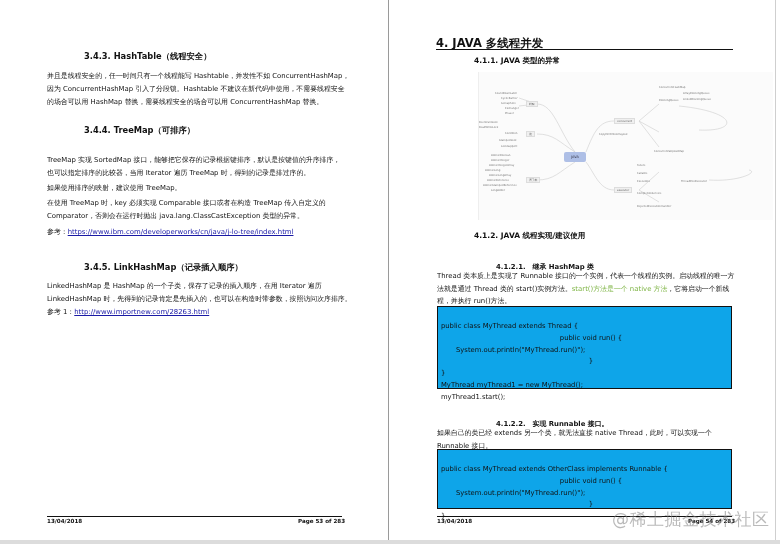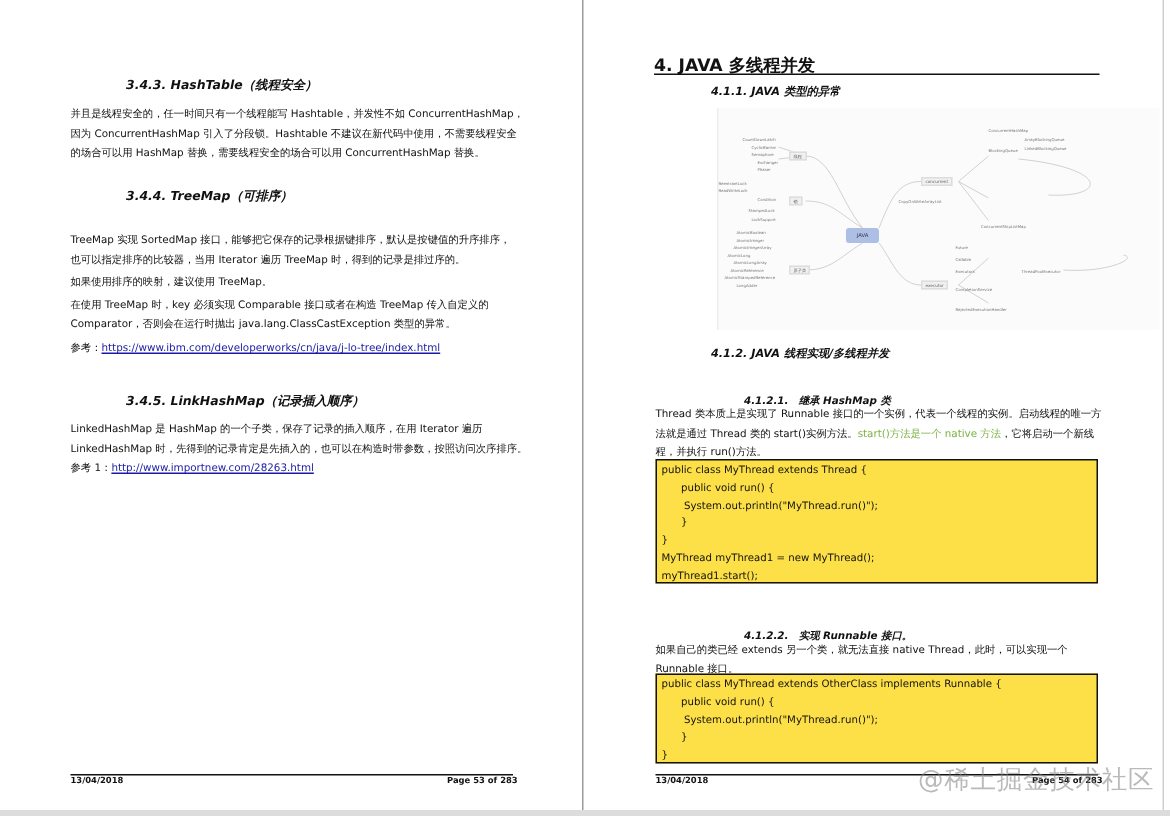--- a/index.html
+++ b/index.html
@@ -4,32 +4,32 @@
 <style>
   * { box-sizing: border-box; margin: 0; padding: 0; }
   html, body { width: 780px; height: 544px; overflow: hidden; background: #e8e8e8; }
   body { font-family: "DejaVu Sans", "Liberation Sans", sans-serif; color: #111; position: relative; }
   .viewer { position: absolute; left: 0; top: 0; width: 780px; height: 540px; background: #ffffff; }
   .page { position: absolute; top: 0; height: 540px; background: #ffffff; }
   .page.left { left: 0; width: 389px; border-right: 1px solid #9a9a9a; }
   .page.right { left: 390px; width: 386px; border-right: 1px solid #cfcfcf; }
   .bottom-strip { position: absolute; left: 0; top: 540px; width: 780px; height: 4px; background: #dcdcdc; }
 
-  .h3 { position: absolute; font-weight: bold; font-size: 8.3px; white-space: nowrap; font-style: italic; }
+  .h3 { position: absolute; font-weight: bold; font-size: 8.3px; white-space: nowrap; }
   .h2 { position: absolute; font-weight: bold; font-size: 11.5px; white-space: nowrap; }
   .para { position: absolute; font-size: 6.9px; line-height: 13px; color: #111; }
   .para .line { display: block; white-space: nowrap; }
   .link { color: #1a1aa6; text-decoration: underline; }
   .green { color: #7cb342; }
   .rule { position: absolute; height: 1px; background: #111; }
   .footer { position: absolute; font-size: 5.6px; font-weight: bold; white-space: nowrap; color: #111; }
 
-  .codebox { position: absolute; border: 1px solid #111; background: #fde047; font-size: 6.8px; line-height: 11.8px; padding: 1px 3px; }
+  .codebox { position: absolute; border: 1px solid #111; background: #0ea5e9; font-size: 6.8px; line-height: 11.8px; padding: 14px 3px; }
   .codebox .cl { display: block; white-space: nowrap; }
-  .i1 { padding-left: 13px; }
+  .i1 { padding-left: 13px; text-align: center; }
   .i2 { padding-left: 15px; }
 
   .mindmap { position: absolute; left: 478px; top: 72px; width: 295px; height: 148px; background: #fbfbfb; border-left: 1px solid #eee; }
   .mm-center { position: absolute; left: 85px; top: 80px; width: 22px; height: 10px; background: #aebfe6; border-radius: 2px; font-size: 3.5px; color: #334; text-align: center; line-height: 10px; }
   .mm-node { position: absolute; font-size: 2.6px; color: #777; white-space: nowrap; }
   .mm-branch { position: absolute; font-size: 2.8px; color: #666; background: #f0f0f0; border: 1px solid #ddd; padding: 0 2px; white-space: nowrap; }
   .watermark { position: absolute; left: 612px; top: 508px; font-size: 17px; color: rgba(130,130,130,0.55); white-space: nowrap; letter-spacing: 0.5px; }
 </style>
 </head>
 <body>
@@ -131,21 +131,21 @@
     <div class="mm-node" style="left:175px; top:78px;">ConcurrentSkipListMap</div>
 
     <div class="mm-node" style="left:158px; top:92px;">Future</div>
     <div class="mm-node" style="left:158px; top:100px;">Callable</div>
     <div class="mm-node" style="left:158px; top:108px;">Executors</div>
     <div class="mm-node" style="left:202px; top:108px;">ThreadPoolExecutor</div>
     <div class="mm-node" style="left:158px; top:120px;">CompletionService</div>
     <div class="mm-node" style="left:158px; top:133px;">RejectedExecutionHandler</div>
   </div>
 
-  <div class="h3" style="left:474px; top:231px; font-size:7.5px;">4.1.2. JAVA 线程实现/多线程并发</div>
+  <div class="h3" style="left:474px; top:231px; font-size:7.5px;">4.1.2. JAVA 线程实现/建议使用</div>
 
   <div class="h3" style="left:496px; top:262px; font-size:6.9px;">4.1.2.1.　继承 HashMap 类</div>
   <div class="para" style="left:437px; top:270px; line-height:12.5px;">
     <span class="line">Thread 类本质上是实现了 Runnable 接口的一个实例，代表一个线程的实例。启动线程的唯一方</span>
     <span class="line"><span>法就是通过 Thread 类的 start()实例方法。</span><span class="green">start()方法是一个 native 方法</span><span>，它将启动一个新线</span></span>
     <span class="line">程，并执行 run()方法。</span>
   </div>
 
   <div class="codebox" style="left:437px; top:306px; width:295px; height:83px;">
     <span class="cl">public class MyThread extends Thread {</span>

